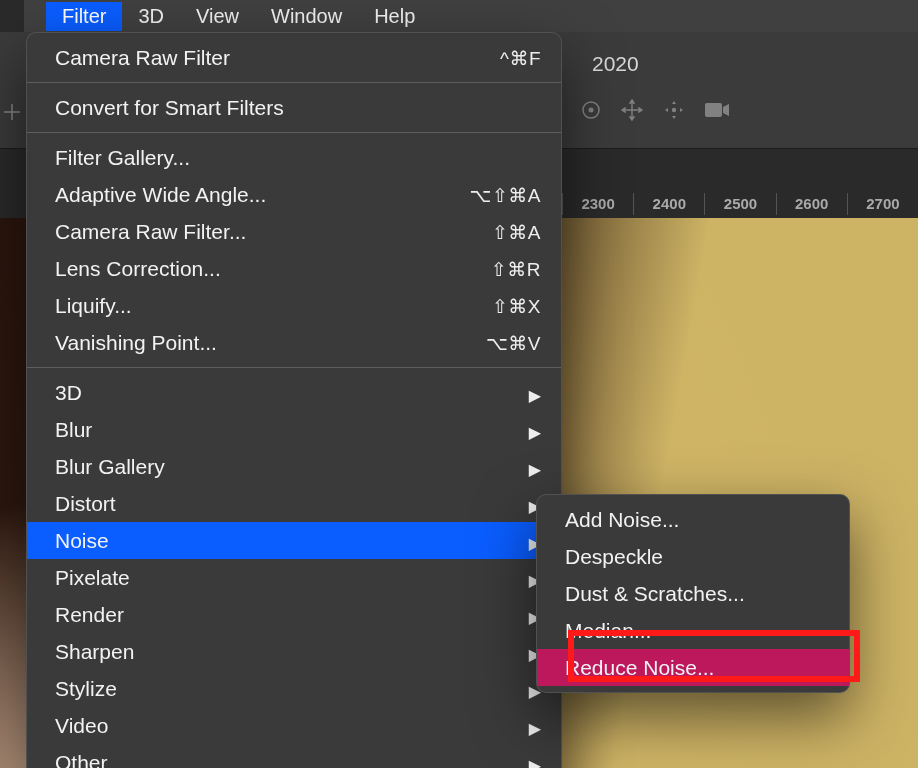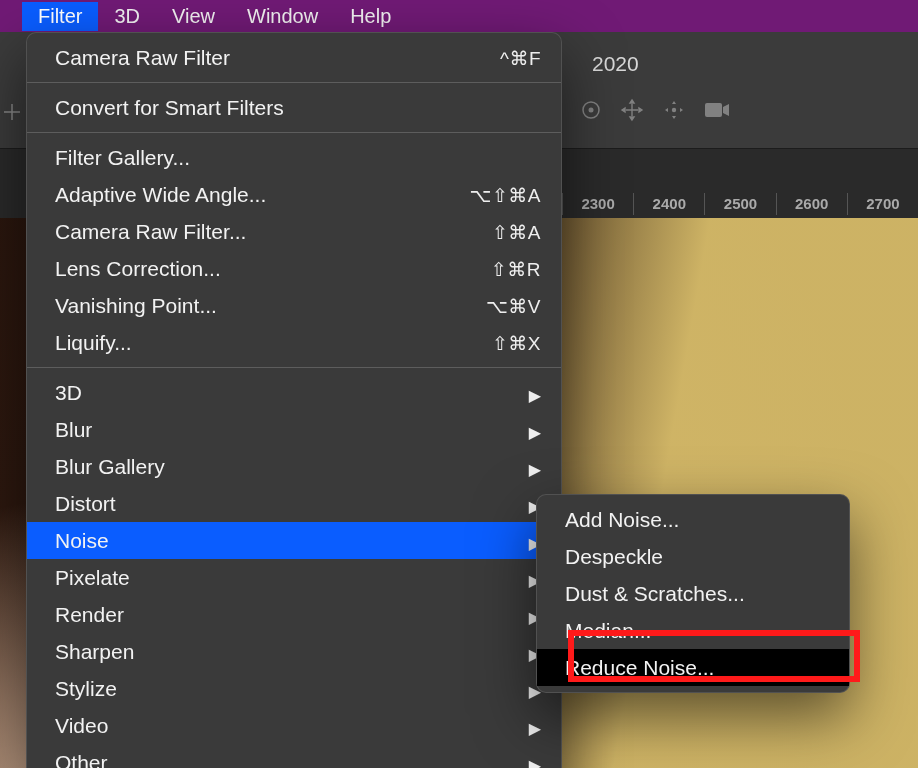--- a/index.html
+++ b/index.html
@@ -13,22 +13,23 @@
     color: #e8e8e8;
     font-size: 18px;
     user-select: none;
   }
 
   
   .menubar {
     display: flex;
     align-items: center;
     height: 32px;
-    background: #701a75;
+    background: #404040;
     font-size: 20px;
+    margin-left: 24px;
   }
   .menubar .spacer-left { width: 22px; }
   .menubar .menu-item {
     padding: 3px 16px;
     color: #f0f0f0;
   }
   .menubar .menu-item.active {
     background: #0a5dff;
     color: #ffffff;
   }
@@ -140,21 +141,21 @@
   }
 
   
   #noise-submenu {
     top: 494px;
     left: 536px;
     width: 312px;
   }
   #noise-submenu .row { padding: 6px 20px 6px 28px; }
   #noise-submenu .row.highlighted {
-    background: #000000;
+    background: #be185d;
   }
   .red-outline {
     position: absolute;
     border: 6px solid #ff1a1a;
     pointer-events: none;
   }
 
   
   .tool-icons {
     position:absolute;
@@ -252,27 +253,27 @@
   </div>
   <div class="row">
     <span class="label">Camera Raw Filter...</span>
     <span class="accel">⇧⌘A</span>
   </div>
   <div class="row">
     <span class="label">Lens Correction...</span>
     <span class="accel">⇧⌘R</span>
   </div>
   <div class="row">
+    <span class="label">Liquify...</span>
+    <span class="accel">⇧⌘X</span>
+  </div>
+  <div class="row">
     <span class="label">Vanishing Point...</span>
     <span class="accel">⌥⌘V</span>
   </div>
-  <div class="row">
-    <span class="label">Liquify...</span>
-    <span class="accel">⇧⌘X</span>
-  </div>
   <div class="sep"></div>
 
   <div class="row">
     <span class="label">3D</span>
     <span class="chevron">▶</span>
   </div>
   <div class="row">
     <span class="label">Blur</span>
     <span class="chevron">▶</span>
   </div>

